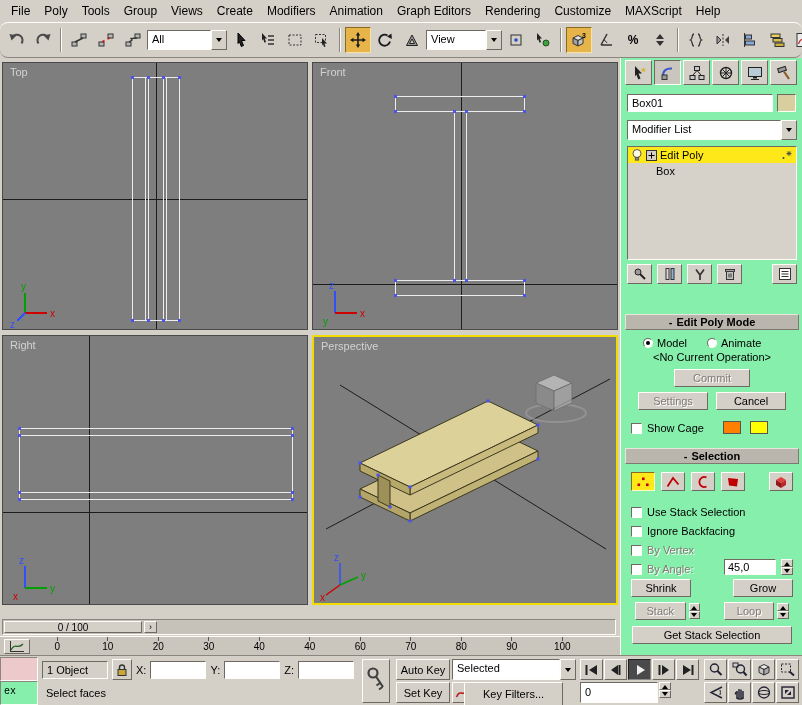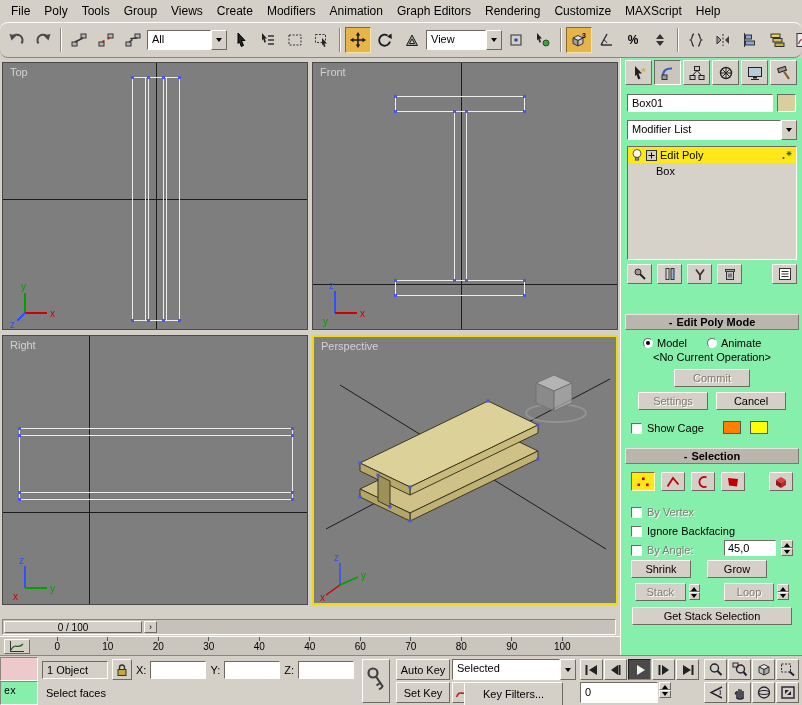--- a/index.html
+++ b/index.html
@@ -129,21 +129,21 @@
           border:1px solid; border-color:#6e6a62 #fffdf8 #fffdf8 #6e6a62; }
   #showcage-row { margin-top:5px; }
   .swatch { width:18px; height:13px; border:1px solid #555; }
   #cage-swatch1 { background:#ff7f00; margin-left:14px; }
   #cage-swatch2 { background:#ffff00; margin-left:4px; }
   #subobj-row { display:flex; gap:6px; margin:4px 0 8px; }
   .so-btn { width:24px; height:19px; }
   .so-btn.pressed { background:#ffe81a; border-color:#8a6a20 #fff8c0 #fff8c0 #8a6a20; }
   .so-btn.last { margin-left:auto; }
   .angle-field { width:52px; height:16px; padding:1px 3px 0; margin-left:auto; }
-  .sg-row { display:flex; justify-content:flex-start; gap:16px; margin-top:4px; }
+  .sg-row { display:flex; justify-content:space-between; gap:16px; margin-top:4px; }
   .sg-row .cbtn { width:60px; }
   .rl-row { display:flex; align-items:center; gap:3px; margin-top:5px; padding:0 4px; }
   .rl-row .cbtn { width:52px; }
   .rl-gap { width:18px; }
   #getstack-btn { width:160px; height:18px; margin:6px auto 0; }
   .ro-title.next { margin-top:6px; }
 
   svg { display:block; }
 </style>
 </head>
@@ -873,27 +873,31 @@
             </svg>
           </div>
         <div class="so-btn raised ctr last">
             <svg width="16" height="14" viewBox="0 0 16 14">
               <polygon points="3,5 8,2 13,5 8,8" fill="#e04040"></polygon>
               <polygon points="3,5 8,8 8,13 3,10" fill="#901818"></polygon>
               <polygon points="13,5 8,8 8,13 13,10" fill="#b82828"></polygon>
             </svg>
           </div>
       </div>
+      <div class="check-row">
+        <span class="cbox"></span>
+        <span>Use Stack Selection</span>
+      </div>
+      <div class="check-row">
+        <span class="cbox"></span>
+        <span>Ignore Backfacing</span>
+      </div>
       <div class="check-row disabled">
         <span class="cbox"></span>
         <span>By Vertex</span>
-      </div>
-      <div class="check-row">
-        <span class="cbox"></span>
-        <span>Ignore Backfacing</span>
       </div>
       <div class="check-row">
         <span class="cbox"></span>
         <span class="disabled">By Angle:</span>
         <span class="angle-field whitefield">45,0</span>
         <span class="spinner">
           <span class="spin raised">
               <span class="tri-up"></span>
             </span>
           <span class="spin raised">

